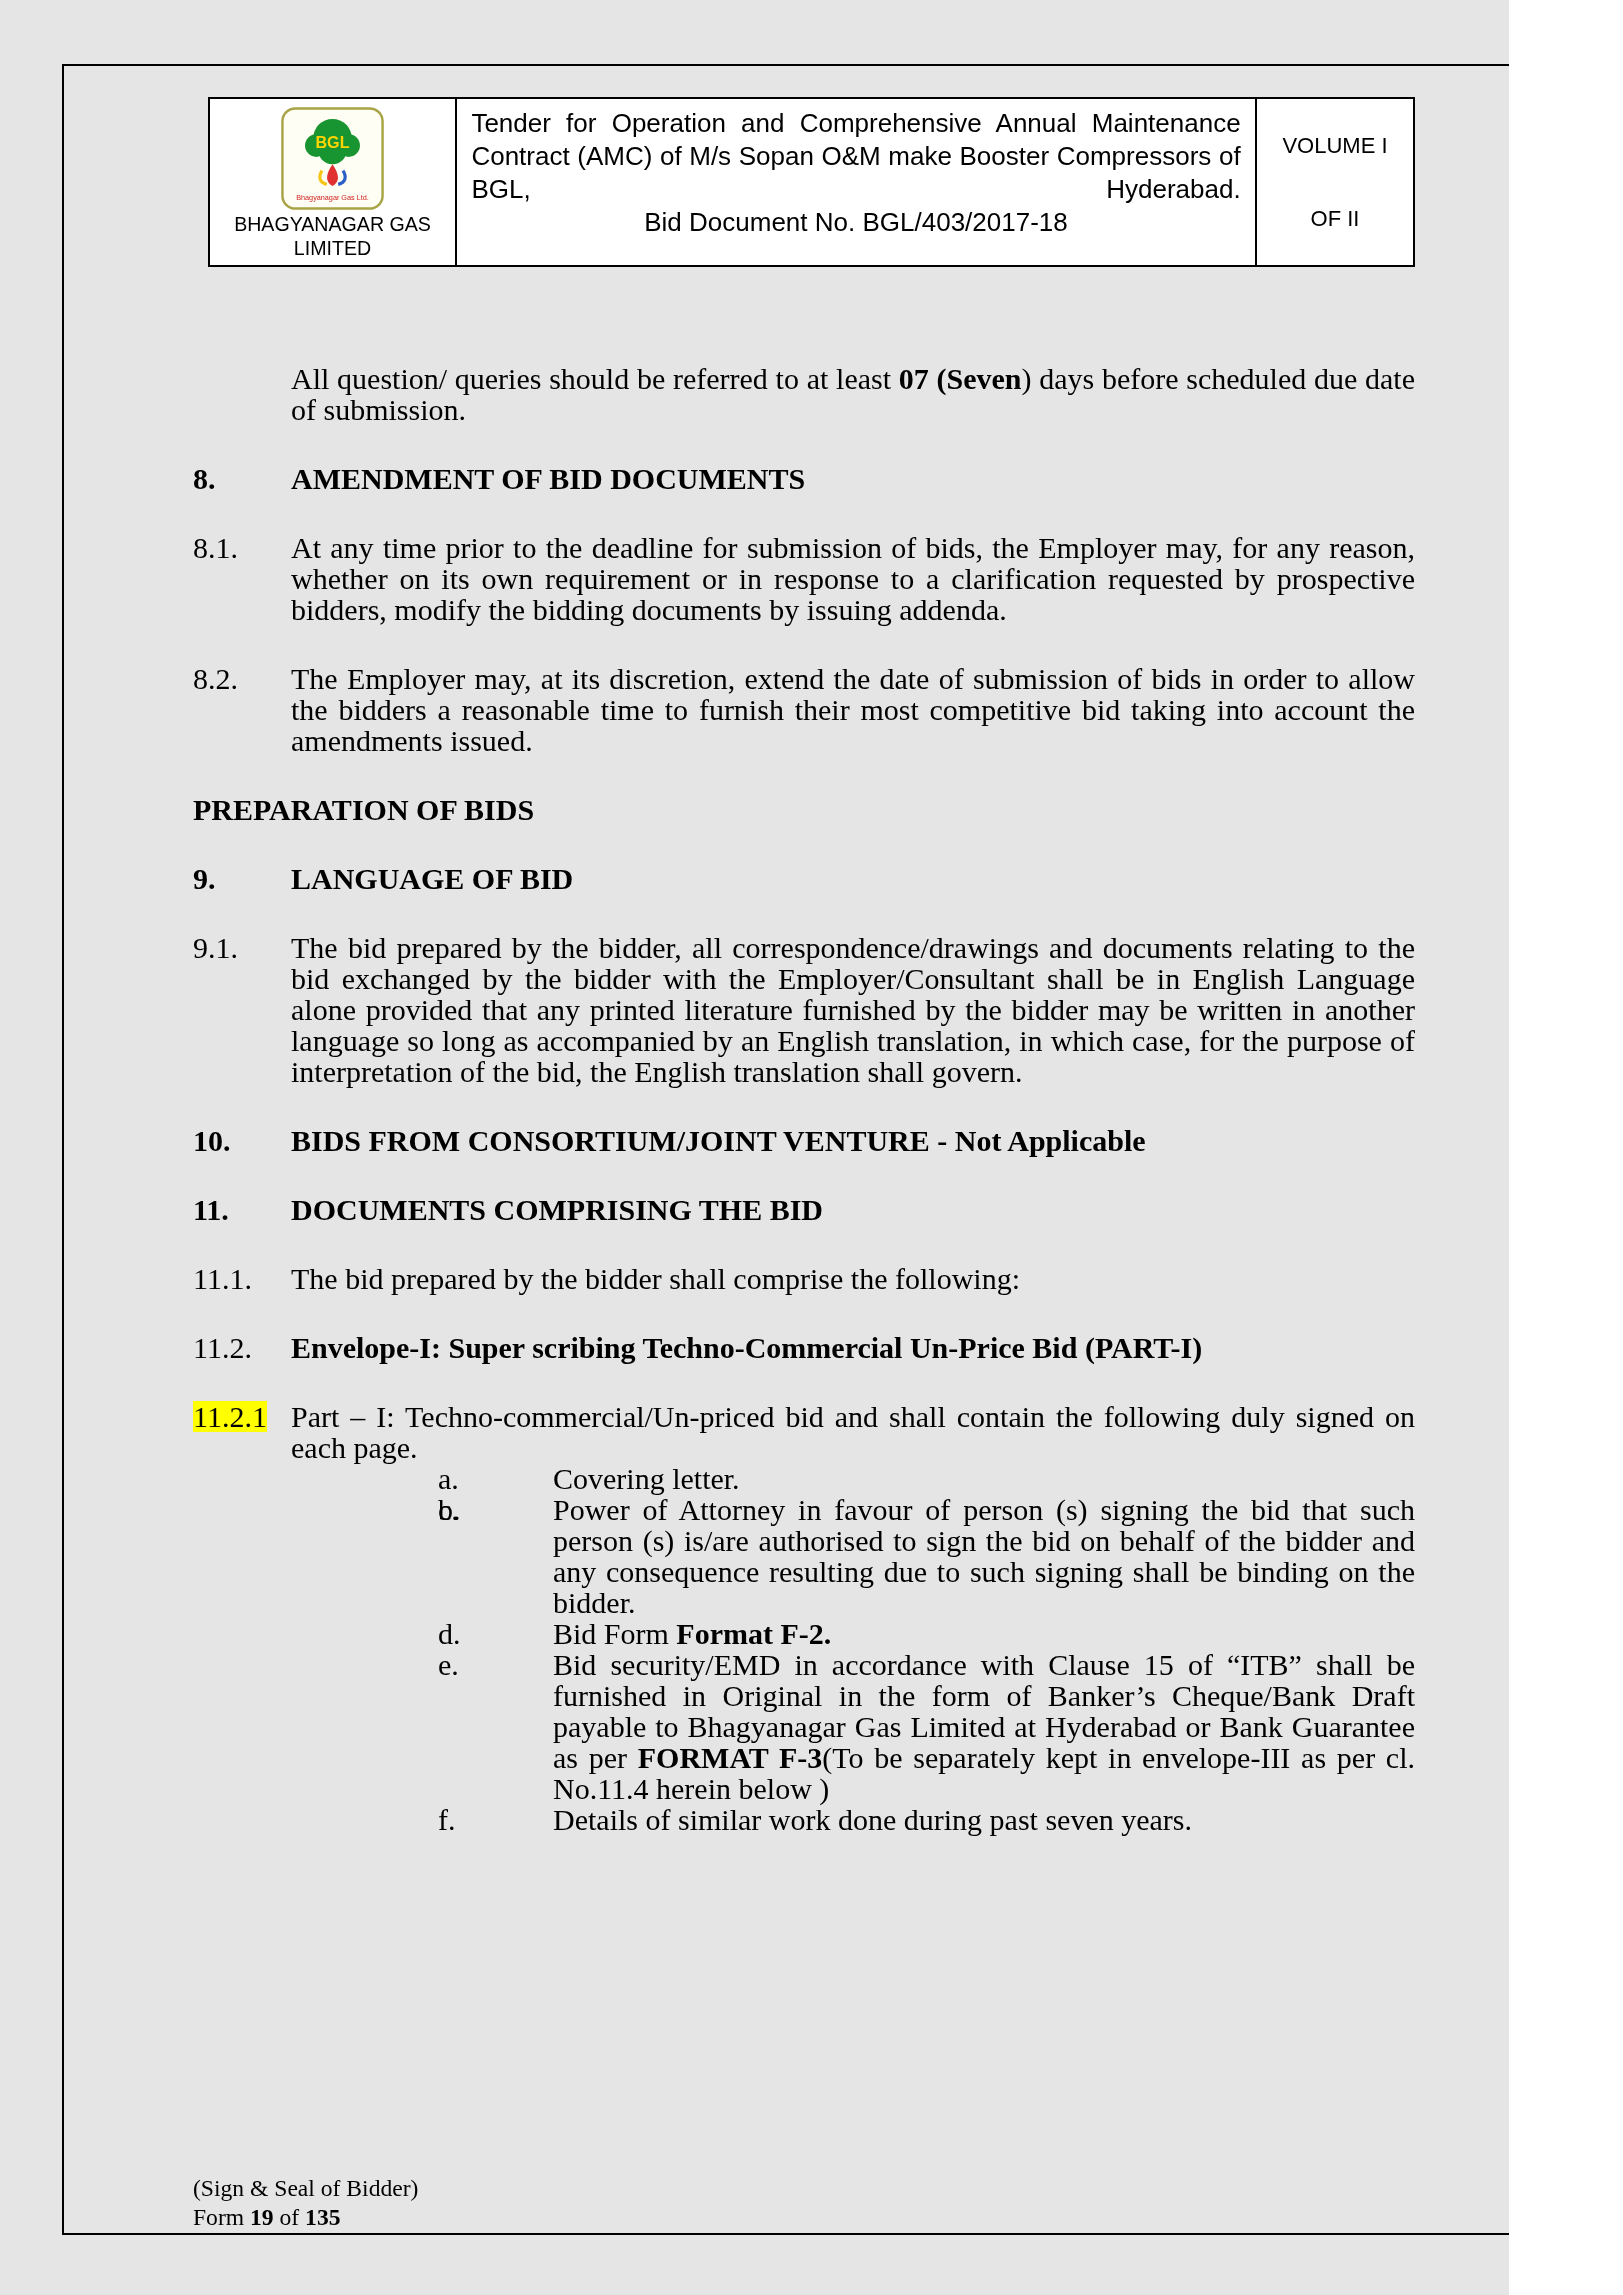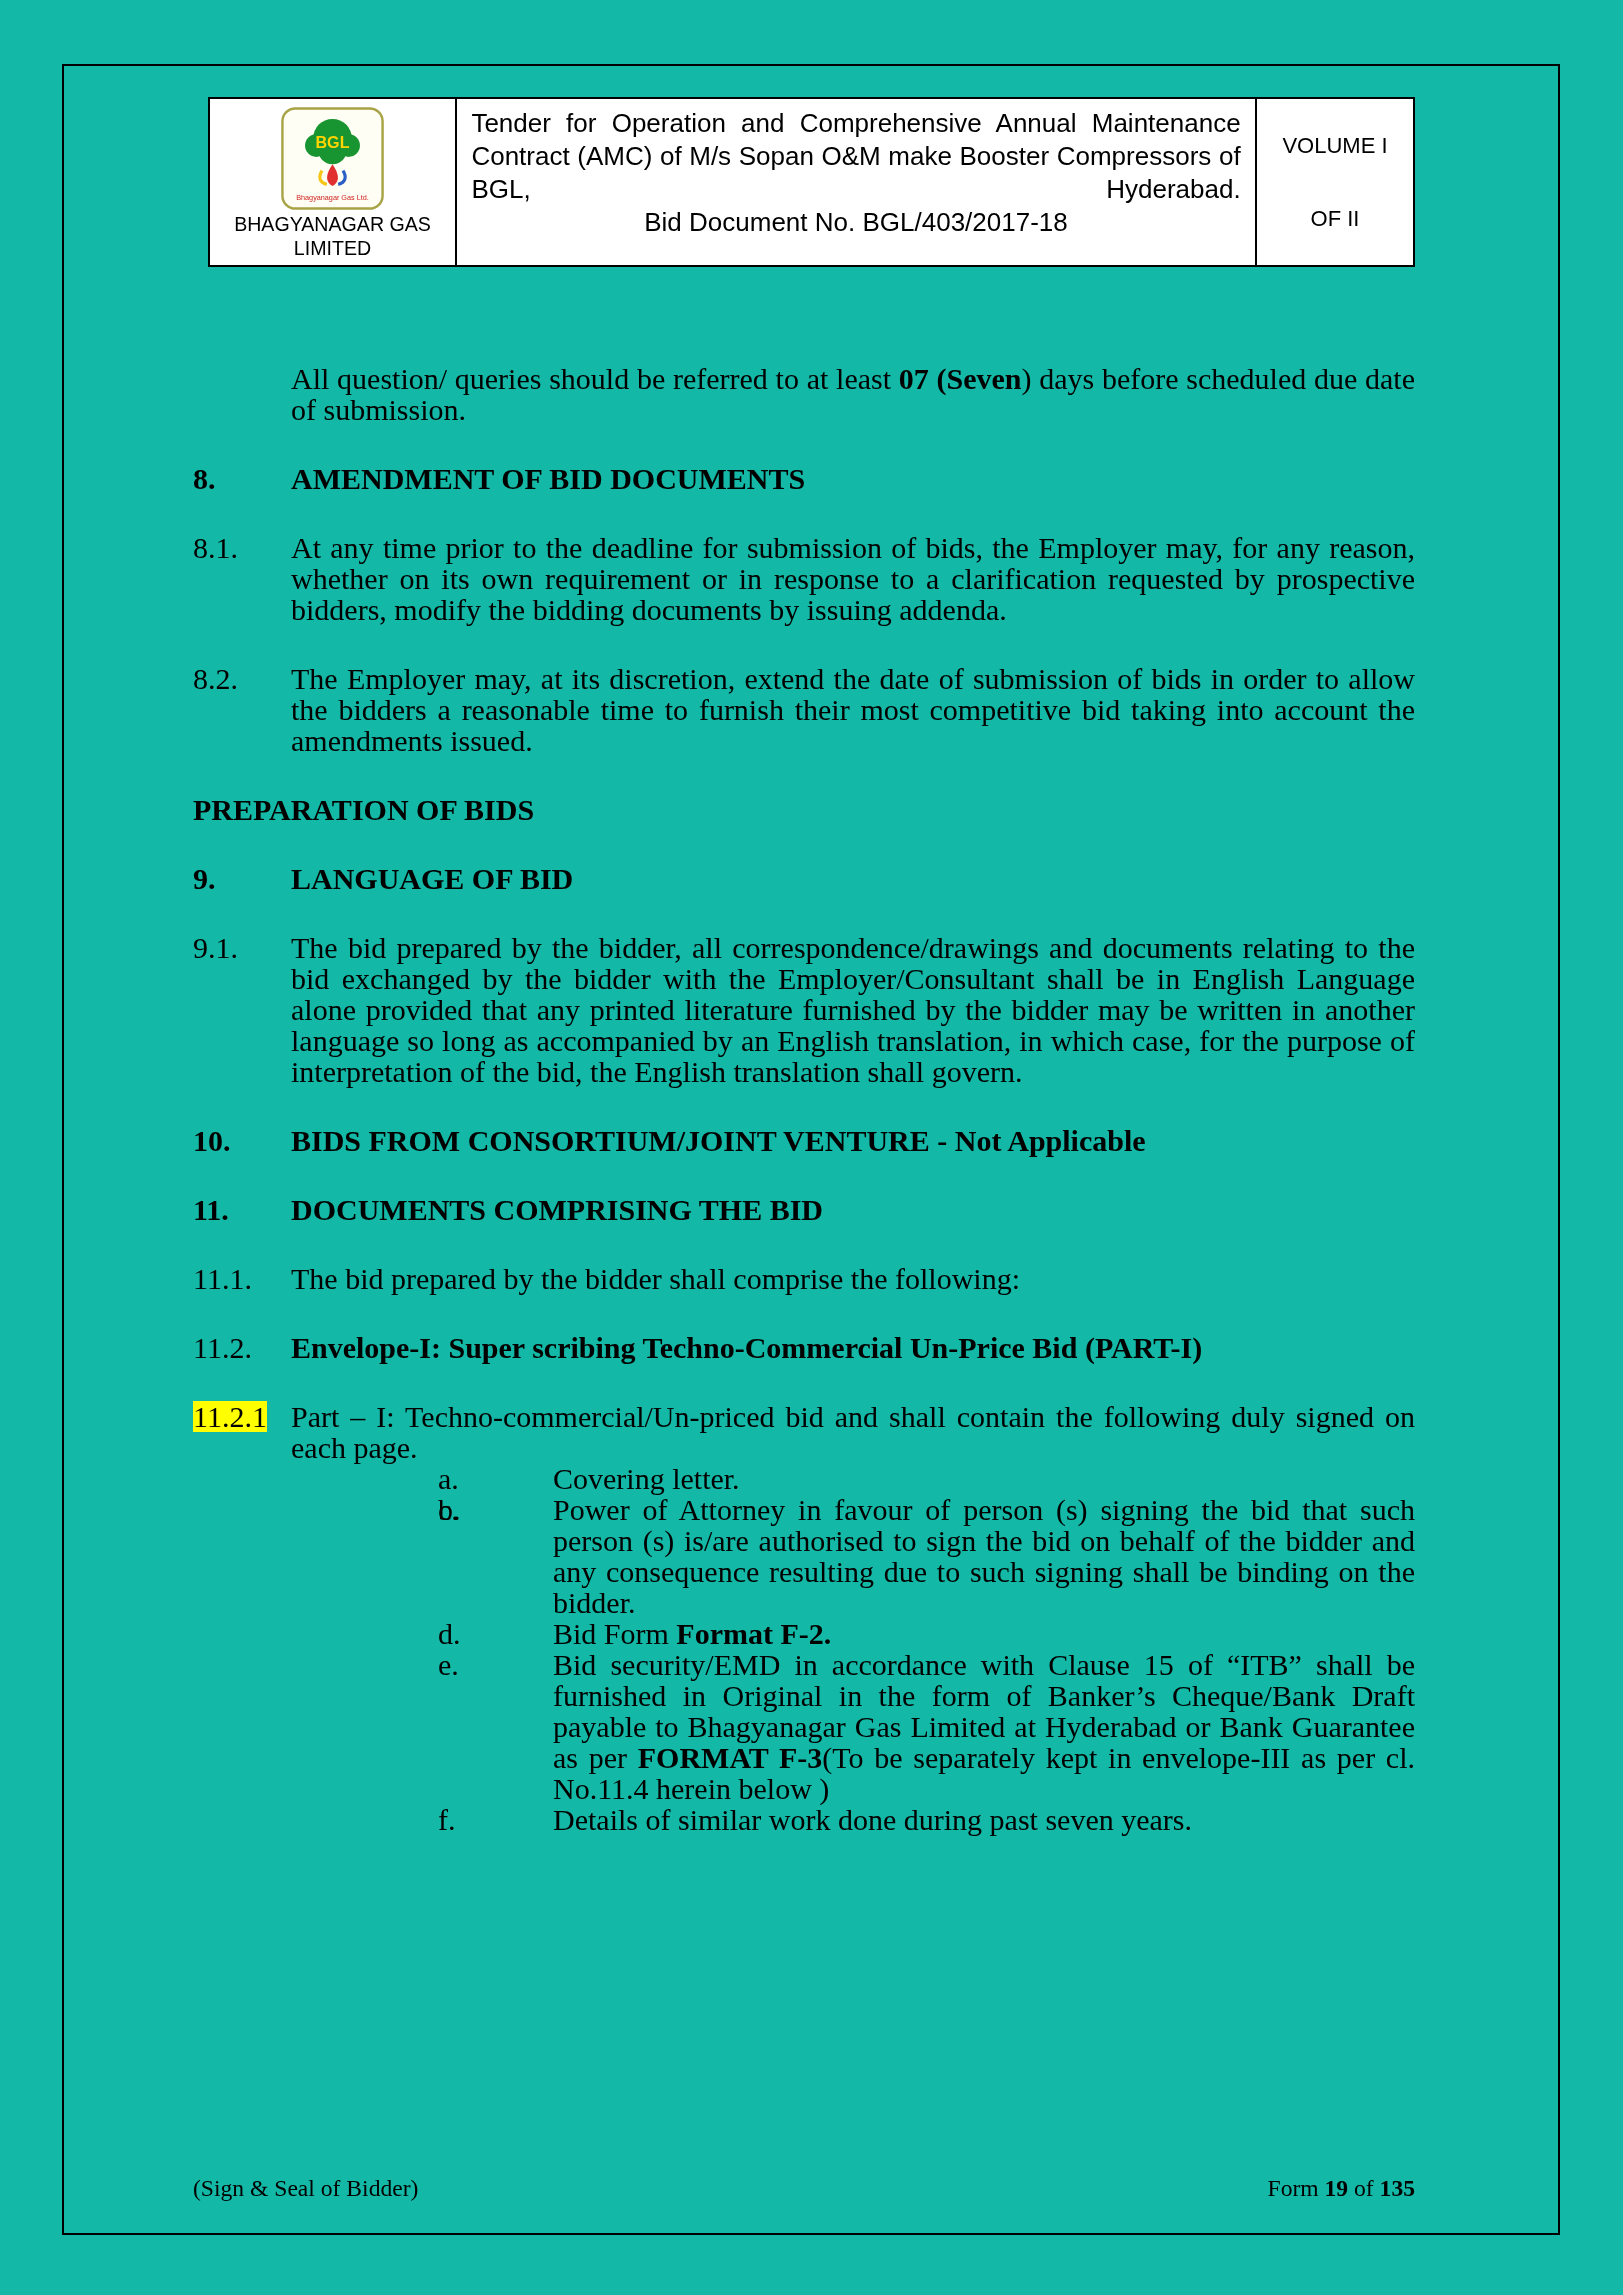--- a/index.html
+++ b/index.html
@@ -1,21 +1,21 @@
 <!DOCTYPE html>
 <html style="font-size:10.5px"><head>
 <meta charset="utf-8">
 <style>
   * { box-sizing: border-box; }
   html, body { margin: 0; padding: 0; background: #ffffff; }
   .page {
     position: relative;
-    width: 1623px;
+    width: 1509px;
     height: 2295px;
-    background: #14b8a6;
+    background: #e5e5e5;
     font-family: "Liberation Serif", serif;
     color: #000;
     overflow: hidden;
   }
   .frame {
     position: absolute;
     left: 62px; top: 64px;
     width: 1498px; height: 2171px;
     border: 2px solid #000;
   }
@@ -75,21 +75,21 @@
   .bd { font-weight: bold; }
   .hl { background: #ffff00; }
   .list-item { position: relative; padding-left: 360px; text-align: justify; }
   .letter { position: absolute; left: 245px; top: 0; }
   
   .footer {
     position: absolute;
     left: 193px; top: 2174px;
     width: 1222px;
     display: flex; justify-content: space-between;
-    font-size: 23.6px; line-height: 29px;
+    font-size: 23.6px; line-height: 29px; flex-direction: column;
   }
 </style>
 </head>
 <body>
 
 <div class="page">
   <div class="frame"></div>
 
   <div class="header-table">
     <div class="cell-logo">

